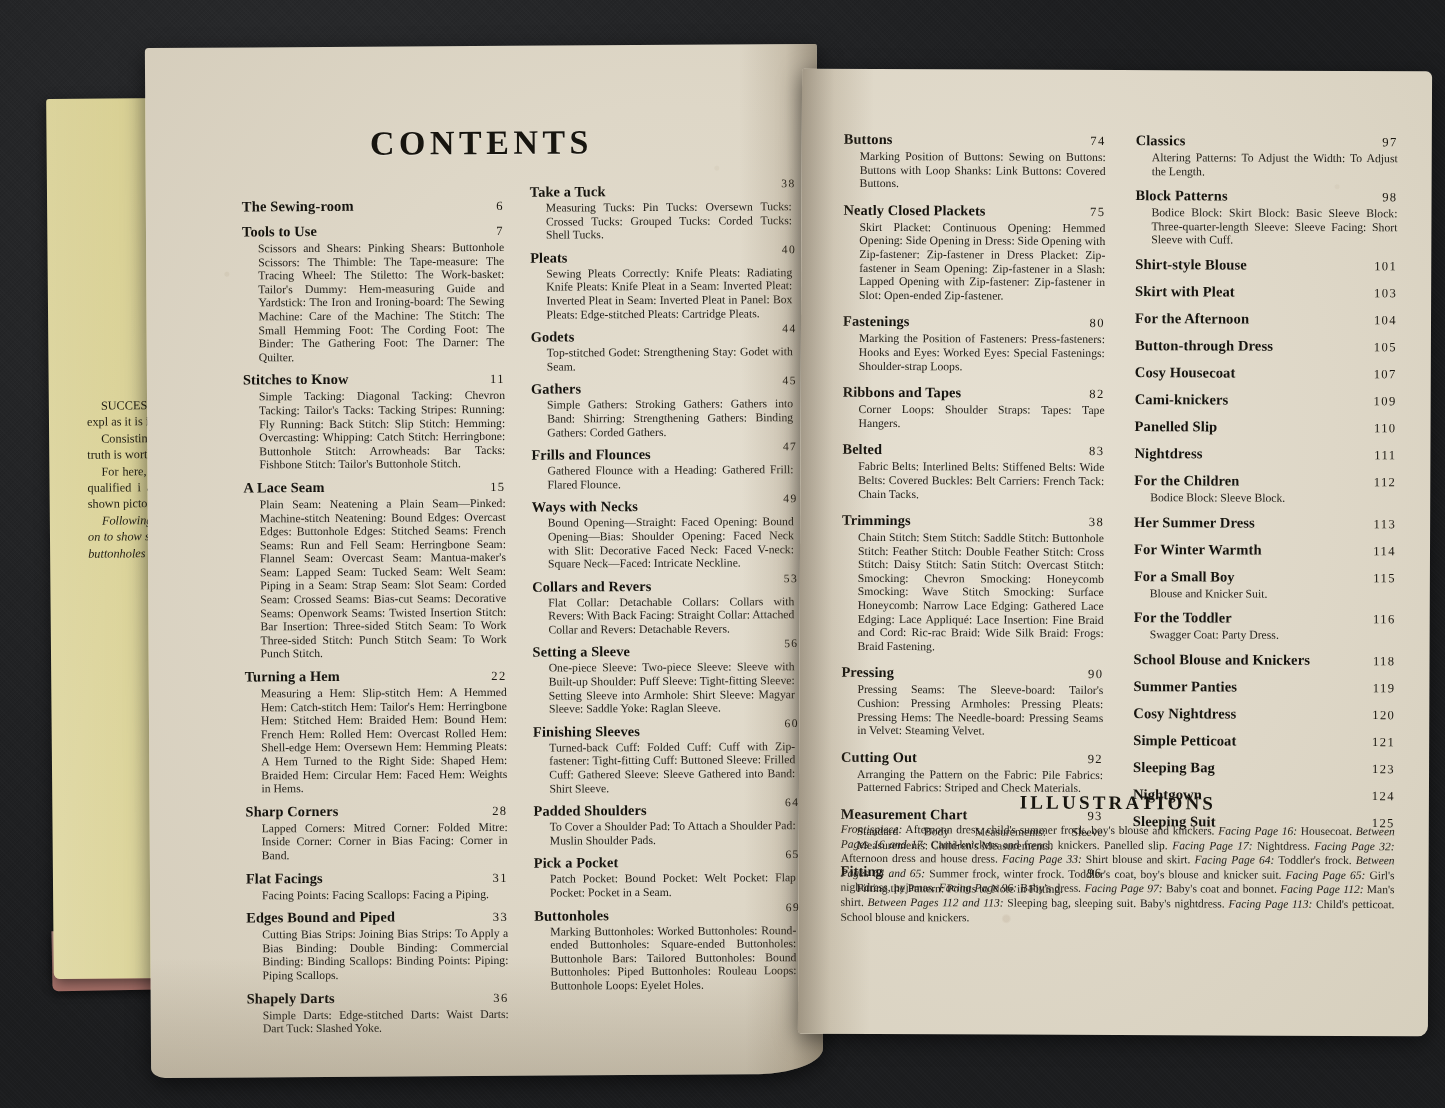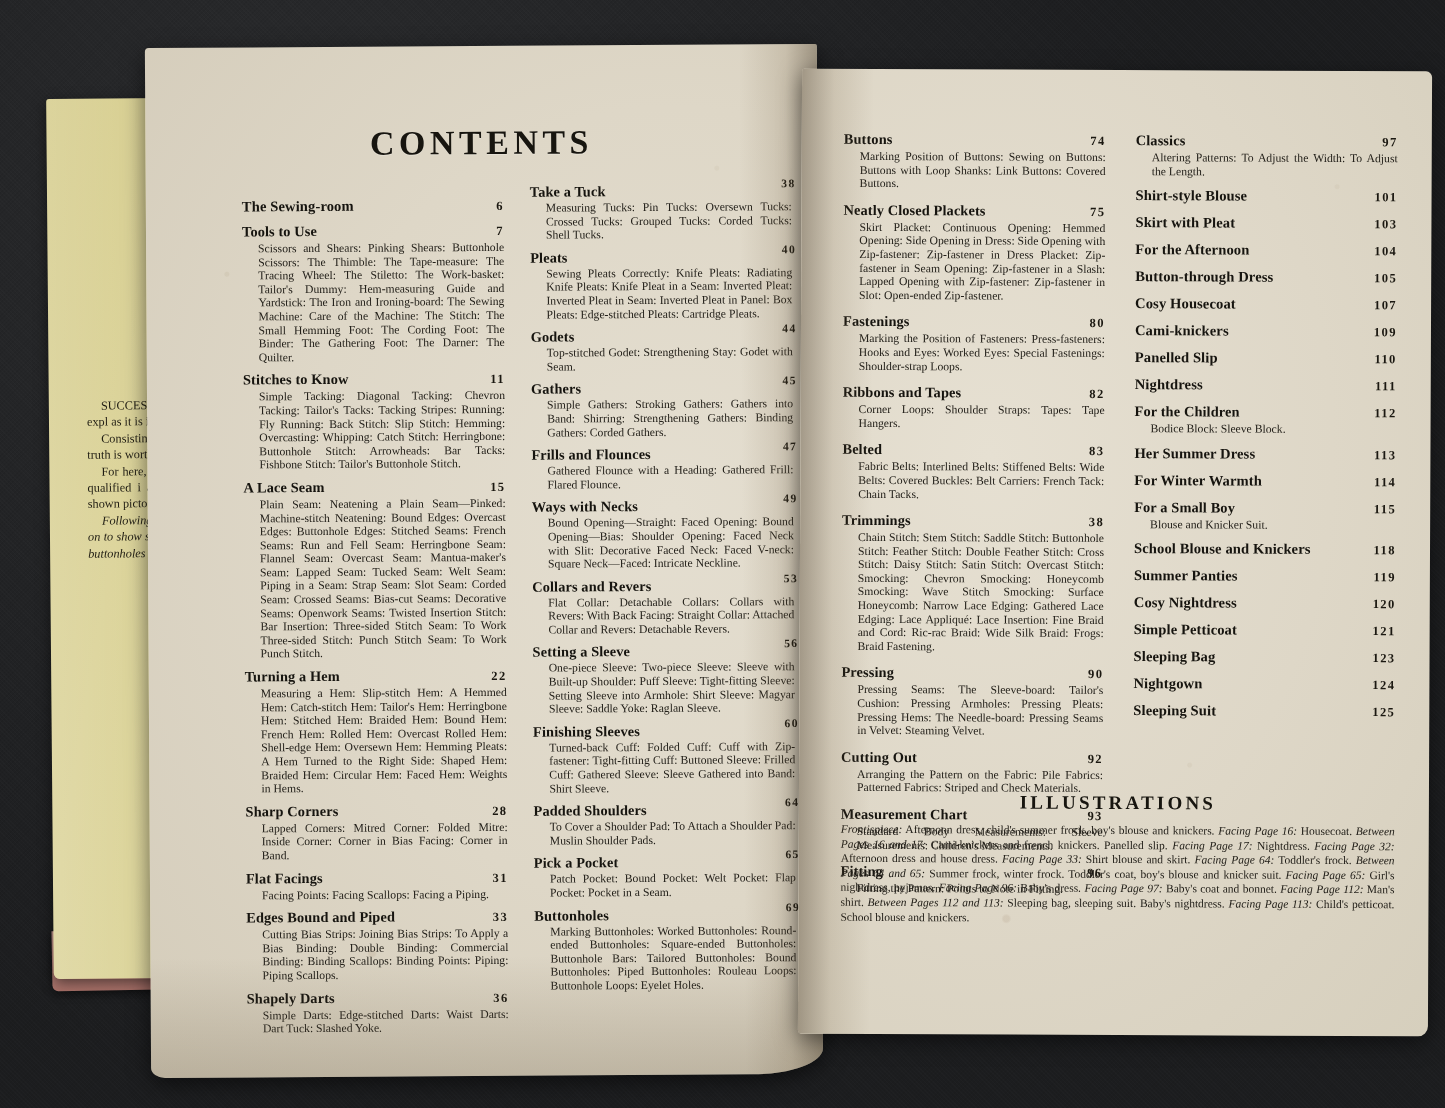--- a/index.html
+++ b/index.html
@@ -117,21 +117,21 @@
 
   .entry{margin-bottom:0;}
   .entry + .entry{margin-top:7px;}
   .entry-head{
     display:flex;align-items:baseline;justify-content:space-between;
     font-weight:bold;font-size:14.4px;line-height:17px;color:#16140f;
     letter-spacing:.1px;
   }
   .entry-head .ttl{white-space:nowrap;}
   .entry-head .pg{
-    font-size:12.6px;font-weight:bold;letter-spacing:1.4px;
+    font-size:12.6px;font-weight:normal;letter-spacing:1.4px;
     padding-left:8px;color:#1b1811;
   }
   .entry-sub{
     font-size:11.7px;line-height:13.6px;
     text-align:justify;text-align-last:left;
     margin:1px 0 0 16px;color:#23201a;
     -webkit-hyphens:none;hyphens:none;
   }
   .simple .entry-head{font-size:14.6px;}
   .simple{margin-top:13px;}
@@ -423,20 +423,27 @@
         </div>
       </div>
     <div class="col col-d" id="col-d">
         <div class="entry">
           <div class="entry-head">
             <span class="ttl">Classics</span>
             <span class="pg">97</span>
           </div>
           <div class="entry-sub">Altering Patterns: To Adjust the Width: To Adjust the Length.</div>
         </div>
+        <div class="entry">
+          <div class="entry-head">
+            <span class="ttl">Block Patterns</span>
+            <span class="pg">98</span>
+          </div>
+          <div class="entry-sub">Bodice Block: Skirt Block: Basic Sleeve Block: Three-quarter-length Sleeve: Sleeve Facing: Short Sleeve with Cuff.</div>
+        </div>
         <div class="entry simple">
           <div class="entry-head">
             <span class="ttl">Shirt-style Blouse</span>
             <span class="pg">101</span>
           </div>
         </div>
         <div class="entry simple">
           <div class="entry-head">
             <span class="ttl">Skirt with Pleat</span>
             <span class="pg">103</span>
@@ -496,20 +503,27 @@
             <span class="ttl">For Winter Warmth</span>
             <span class="pg">114</span>
           </div>
         </div>
         <div class="entry">
           <div class="entry-head">
             <span class="ttl">For a Small Boy</span>
             <span class="pg">115</span>
           </div>
           <div class="entry-sub">Blouse and Knicker Suit.</div>
+        </div>
+        <div class="entry">
+          <div class="entry-head">
+            <span class="ttl">For the Toddler</span>
+            <span class="pg">116</span>
+          </div>
+          <div class="entry-sub">Swagger Coat: Party Dress.</div>
         </div>
         <div class="entry simple">
           <div class="entry-head">
             <span class="ttl">School Blouse and Knickers</span>
             <span class="pg">118</span>
           </div>
         </div>
         <div class="entry simple">
           <div class="entry-head">
             <span class="ttl">Summer Panties</span>

